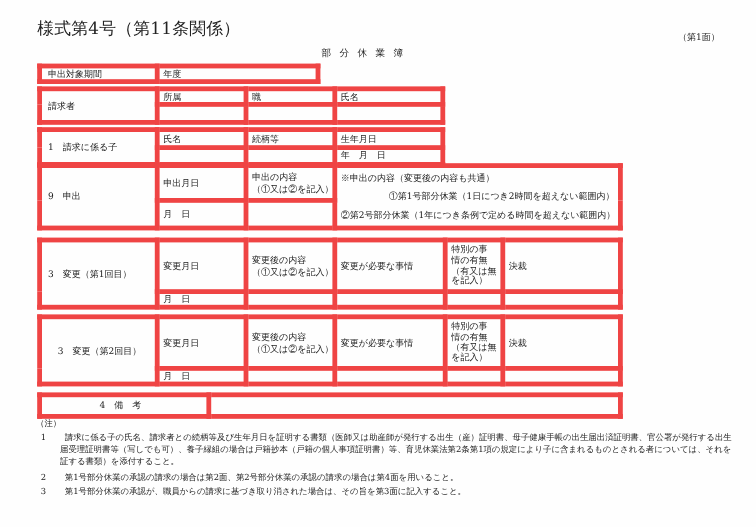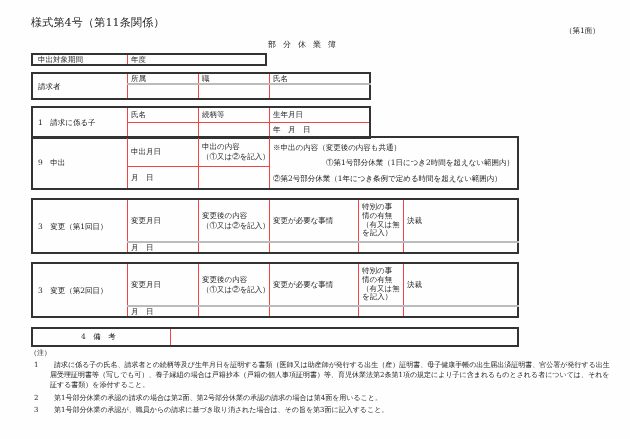--- a/index.html
+++ b/index.html
@@ -2,26 +2,26 @@
 <html><head>
 <meta charset="utf-8">
 <style>
   html, body { margin: 0; padding: 0; background: #fefefe; }
   body {
     width: 630px; height: 439px; position: relative; overflow: hidden;
     font-family: "DejaVu Serif", "Liberation Serif", serif;
     color: #222; font-size: 7.5px;
   }
   .abs { position: absolute; }
-  .form-id { left: 31px; top: 15px; font-size: 11px; letter-spacing: 0.2px; }
+  .form-id { left: 31px; top: 15px; font-size: 14px; letter-spacing: 0.2px; }
   .page-no { left: 565px; top: 26px; font-size: 7.5px; }
   .title { left: 268px; top: 39px; font-size: 8px; letter-spacing: 7px; }
 
   table { border-collapse: collapse; position: absolute; table-layout: fixed; }
-  td { border: 1px solid #ef4444; padding: 0 3px; font-size: 7.5px; line-height: 1.25; vertical-align: middle; overflow: hidden; white-space: nowrap; }
+  td { border: 4px solid #ef4444; padding: 0 3px; font-size: 7.5px; line-height: 1.25; vertical-align: middle; overflow: hidden; white-space: nowrap; }
   .outer { border: 2px solid #333; }
   .c { text-align: left; }
   .sep-top { border-top: 2px solid #bbb; }
   .lbl-pad { padding-left: 5px; }
 
   .notes { left: 30px; top: 348px; width: 580px; font-size: 7px; line-height: 1.45; }
   .note-item { margin-left: 12px; text-indent: -8px; padding-left: 8px; margin-top: 2px; white-space: normal; }
   .note-num { display: inline-block; width: 12px; }
 </style>
 </head>
@@ -118,21 +118,21 @@
     <td class="sep-top"></td>
     <td class="sep-top"></td>
     <td class="sep-top"></td>
   </tr>
 </tbody>
   </table>
 
 <table class="outer" style="left:31px; top:262px; width:488px; height:56px;">
   <tbody>
       <tr style="height:43px;">
-    <td rowspan="2" style="width:86px;" class="lbl-pad">3　変更（第2回目）</td>
+    <td rowspan="2" style="width:86px;text-align:center;" class="lbl-pad">3　変更（第2回目）</td>
     <td class="c" style="width:64px;">変更月日</td>
     <td class="c" style="width:64px;">
       <div>変更後の内容</div>
       <div>（①又は②を記入）</div>
     </td>
     <td class="c" style="width:82px;">変更が必要な事情</td>
     <td class="c" style="width:38px; line-height:1.15;">
       <div>特別の事</div>
       <div>情の有無</div>
       <div>（有又は無</div>

